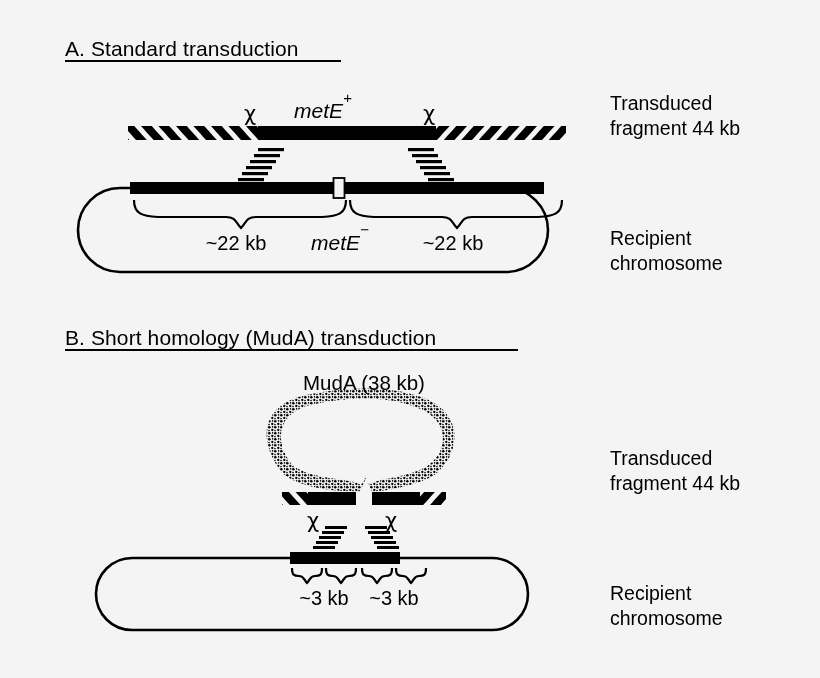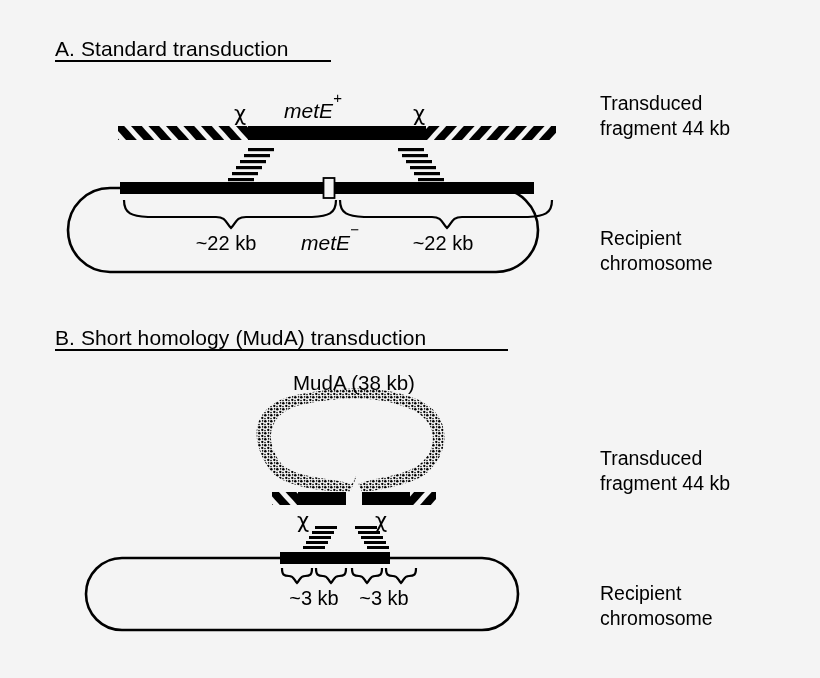--- a/index.html
+++ b/index.html
@@ -10,21 +10,21 @@
     width: 820px;
     height: 678px;
     background: #f4f4f4;
     font-family: "Liberation Sans", sans-serif;
     color: #000;
     position: relative;
     overflow: hidden;
   }
   .figure {
     position: absolute;
-    left: 0; top: 0;
+    left: 10px; top: 0;
     width: 648px;
     height: 678px;
     padding-left: 16px;
   }
   svg.fig-svg {
     position: absolute;
     left: 0; top: 0;
     width: 820px;
     height: 678px;
   }

